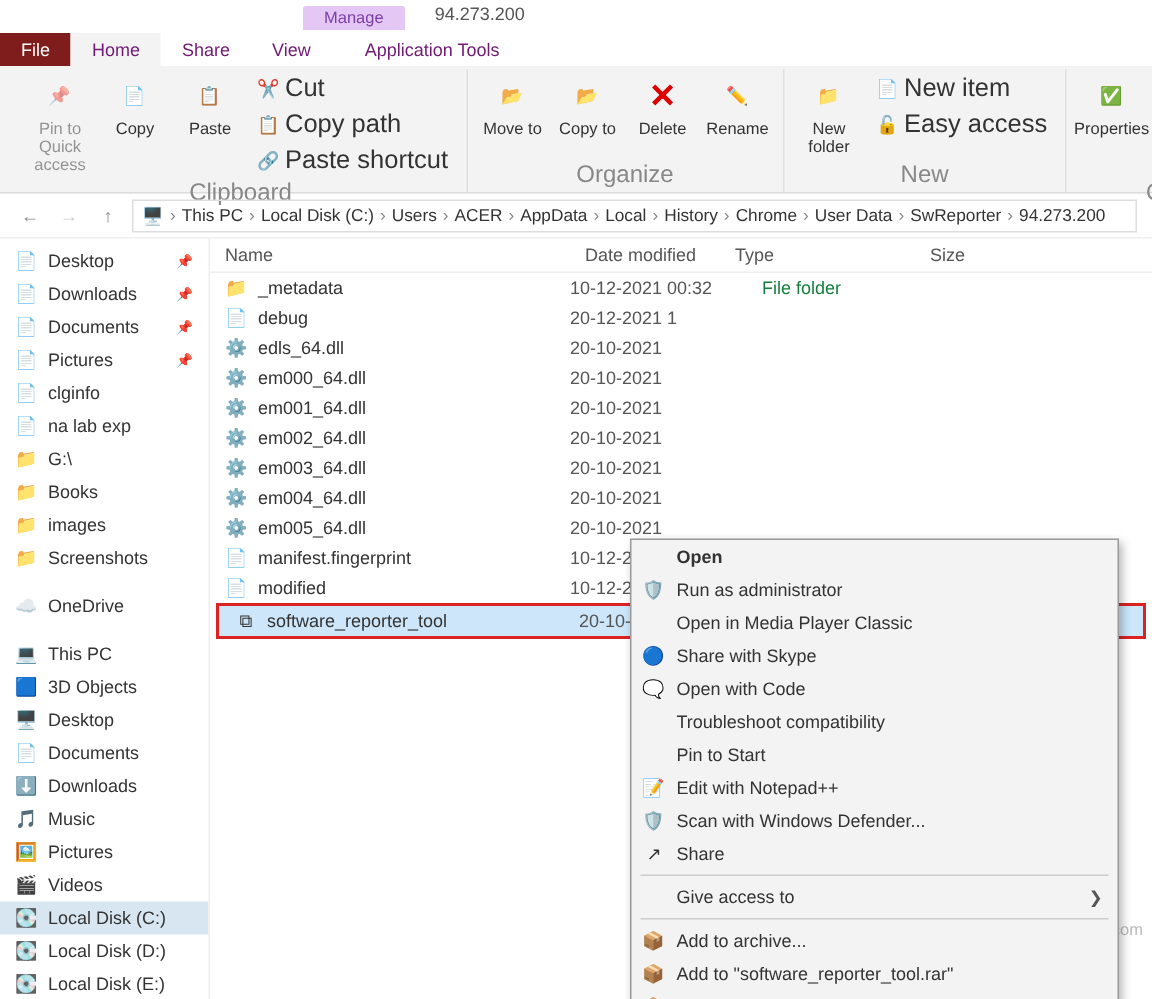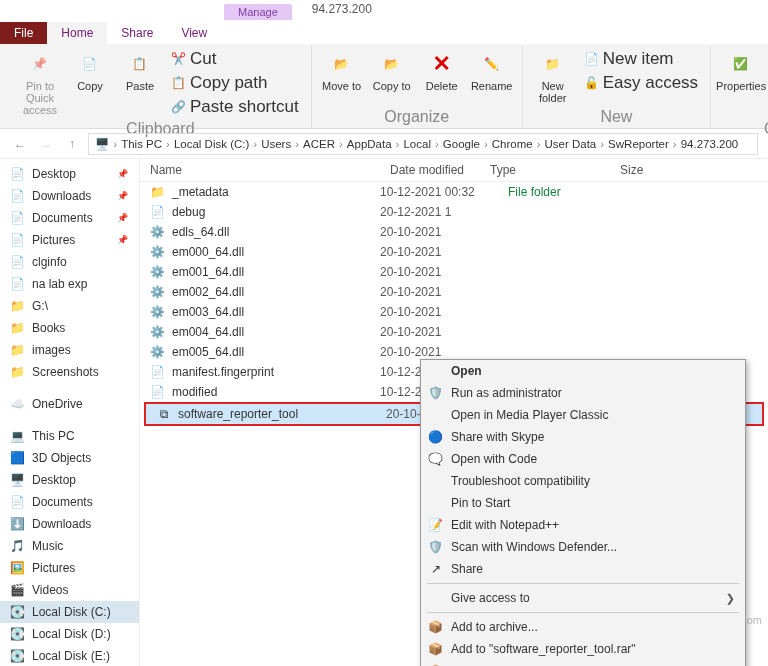--- a/index.html
+++ b/index.html
@@ -2,21 +2,21 @@
 <html><head>
 <meta charset="utf-8">
 <style>
 * { margin:0; padding:0; box-sizing:border-box; font-family:"Segoe UI",Arial,sans-serif; font-size:12px; }
 body { width:768px; height:666px; background:#fff; overflow:hidden; position:relative; color:#333; }
 
 .titlebar { height:24px; display:flex; align-items:flex-end; }
 .tab-file { background:#7f1d1d; color:#fff; padding:4px 14px; height:22px; display:flex; align-items:center; }
 .tab { padding:4px 14px; height:22px; display:flex; align-items:center; color:#701a75; }
 .tab.active { background:#f3f3f3; }
-.tab-group { background:#e5c7f5; padding:2px 14px; font-size:11px; color:#7b3ea9; margin-left:40px; border-top-left-radius:2px; border-top-right-radius:2px;}
+.tab-group { background:#e5c7f5; padding:2px 14px; font-size:11px; color:#7b3ea9; margin-left:18px; border-top-left-radius:2px; border-top-right-radius:2px;}
 .pathtitle { margin-left:20px; color:#555; padding:4px 0;}
 
 .ribbon { height:85px; background:#f3f3f3; border-bottom:1px solid #ddd; display:flex; padding:2px 10px 0; }
 .rgroup { display:flex; flex-direction:column; align-items:center; padding:0 8px; border-right:1px solid #e0e0e0; }
 .rgroup:last-child{border-right:none;}
 .rrow { display:flex; align-items:flex-start; gap:6px; flex:1;}
 .rlabel { font-size:16px; color:#888; padding:2px 0;}
 .bigbtn { display:flex; flex-direction:column; align-items:center; width:44px; gap:2px; padding-top:4px; cursor:pointer;}
 .bigbtn .ic { width:28px; height:28px; display:flex; align-items:center; justify-content:center;}
 .bigbtn span{font-size:11px; text-align:center; line-height:1.1;}
@@ -62,20 +62,21 @@
 <div style="display:flex;align-items:flex-end;height:20px;">
   <div style="width:184px;"></div>
   <div class="tab-group">Manage</div>
   <div class="pathtitle">94.273.200</div>
 </div>
 <div class="titlebar">
   <div class="tab-file">File</div>
   <div class="tab active">Home</div>
   <div class="tab">Share</div>
   <div class="tab">View</div>
+  <div class="tab" style="margin-left:8px;">Application Tools</div>
 </div>
 
 <div class="ribbon">
   <div class="rgroup">
     <div class="rrow">
       <div class="bigbtn" style="opacity:0.5">
         <div class="ic">📌</div>
         <span>Pin to Quick access</span>
       </div>
       <div class="bigbtn">
@@ -186,21 +187,21 @@
       <span class="bc">Local Disk (C:)</span>
       <span class="bc sep">›</span>
       <span class="bc">Users</span>
       <span class="bc sep">›</span>
       <span class="bc">ACER</span>
       <span class="bc sep">›</span>
       <span class="bc">AppData</span>
       <span class="bc sep">›</span>
       <span class="bc">Local</span>
       <span class="bc sep">›</span>
-      <span class="bc">Google</span>
+      <span class="bc">History</span>
       <span class="bc sep">›</span>
       <span class="bc">Chrome</span>
       <span class="bc sep">›</span>
       <span class="bc">User Data</span>
       <span class="bc sep">›</span>
       <span class="bc">SwReporter</span>
       <span class="bc sep">›</span>
       <span class="bc">94.273.200</span>
     </div>
 </div>

